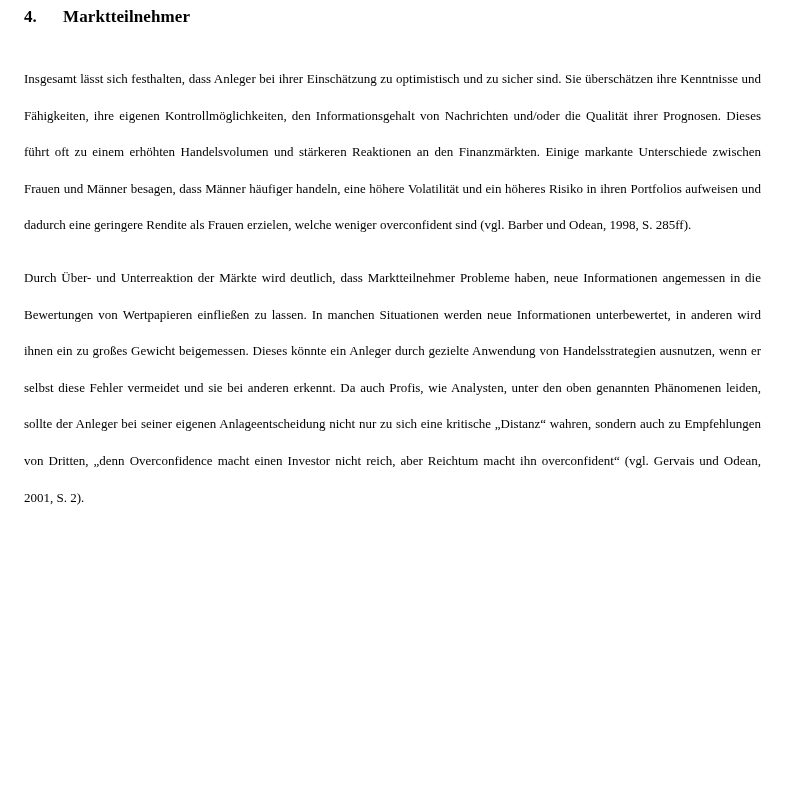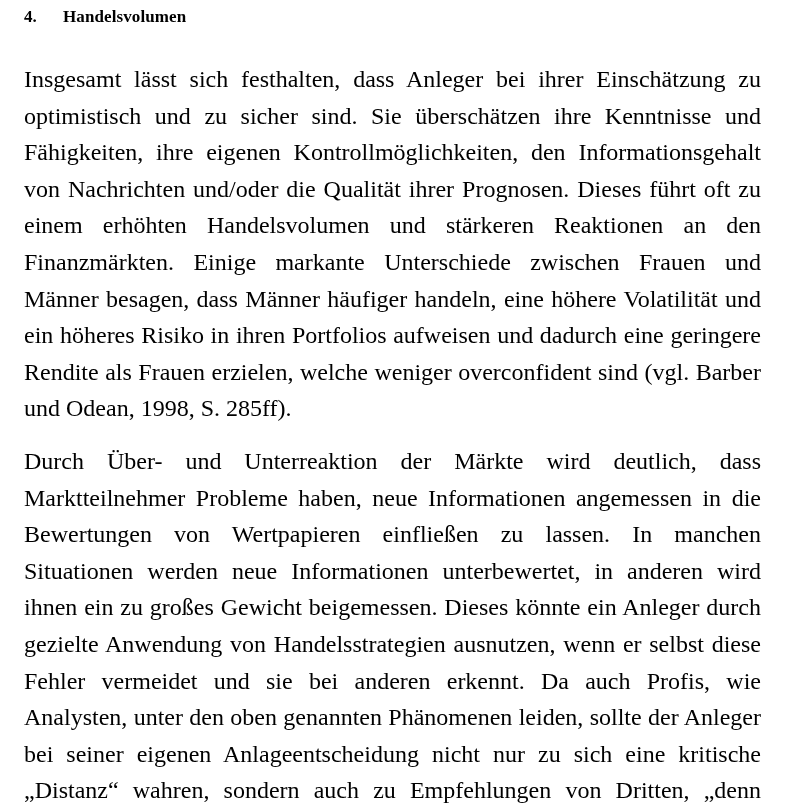--- a/index.html
+++ b/index.html
@@ -39,21 +39,21 @@
     flex: 0 0 39px;
   }
   .section-heading .title {
     flex: 0 1 auto;
   }
   .body-block {
     margin-top: 34px;
   }
   p.para {
     margin: 0;
-    font-size: 24px;
+    font-size: 13px;
     line-height: 36.6px;
     text-align: justify;
     text-justify: inter-word;
     hyphens: none;
     -webkit-hyphens: none;
     word-spacing: 0px;
   }
   p.para + p.para {
     margin-top: 16px;
   }
@@ -63,21 +63,21 @@
   }
 </style>
 </head>
 <body>
 
 <div class="page">
   <div class="content">
 
     <h2 class="section-heading">
       <span class="num">4.</span>
-      <span class="title">Handelsvolumen</span>
+      <span class="title">Marktteilnehmer</span>
     </h2>
 
     <div class="body-block">
       <p class="para">Insgesamt lässt sich festhalten, dass Anleger bei ihrer Einschätzung zu optimistisch und zu sicher sind. Sie überschätzen ihre Kenntnisse und Fähigkeiten, ihre eigenen Kontrollmöglichkeiten, den Informationsgehalt von Nachrichten und/oder die Qualität ihrer Prognosen. Dieses führt oft zu einem erhöhten Handelsvolumen und stärkeren Reaktionen an den Finanzmärkten. Einige markante Unterschiede zwischen Frauen und Männer besagen, dass Männer häufiger handeln, eine höhere Volatilität und ein höheres Risiko in ihren Portfolios aufweisen und dadurch eine geringere Rendite als Frauen erzielen, welche weniger overconfident sind (vgl. Barber und Odean, 1998, S. 285ff).</p>
       <p class="para">Durch Über- und Unterreaktion der Märkte wird deutlich, dass Marktteilnehmer Probleme haben, neue Informationen angemessen in die Bewertungen von Wertpapieren einfließen zu lassen. In manchen Situationen werden neue Informationen unterbewertet, in anderen wird ihnen ein zu großes Gewicht beigemessen. Dieses könnte ein Anleger durch gezielte Anwendung von Handelsstrategien ausnutzen, wenn er selbst diese Fehler vermeidet und sie bei anderen erkennt. Da auch Profis, wie Analysten, unter den oben genannten Phänomenen leiden, sollte der Anleger bei seiner eigenen Anlageentscheidung nicht nur zu sich eine kritische „Distanz“ wahren, sondern auch zu Empfehlungen von Dritten, „denn Overconfidence macht einen Investor nicht reich, aber Reichtum macht ihn overconfident“ (vgl. Gervais und Odean, 2001, S. 2).</p>
     </div>
 
   </div>
 </div>
 

